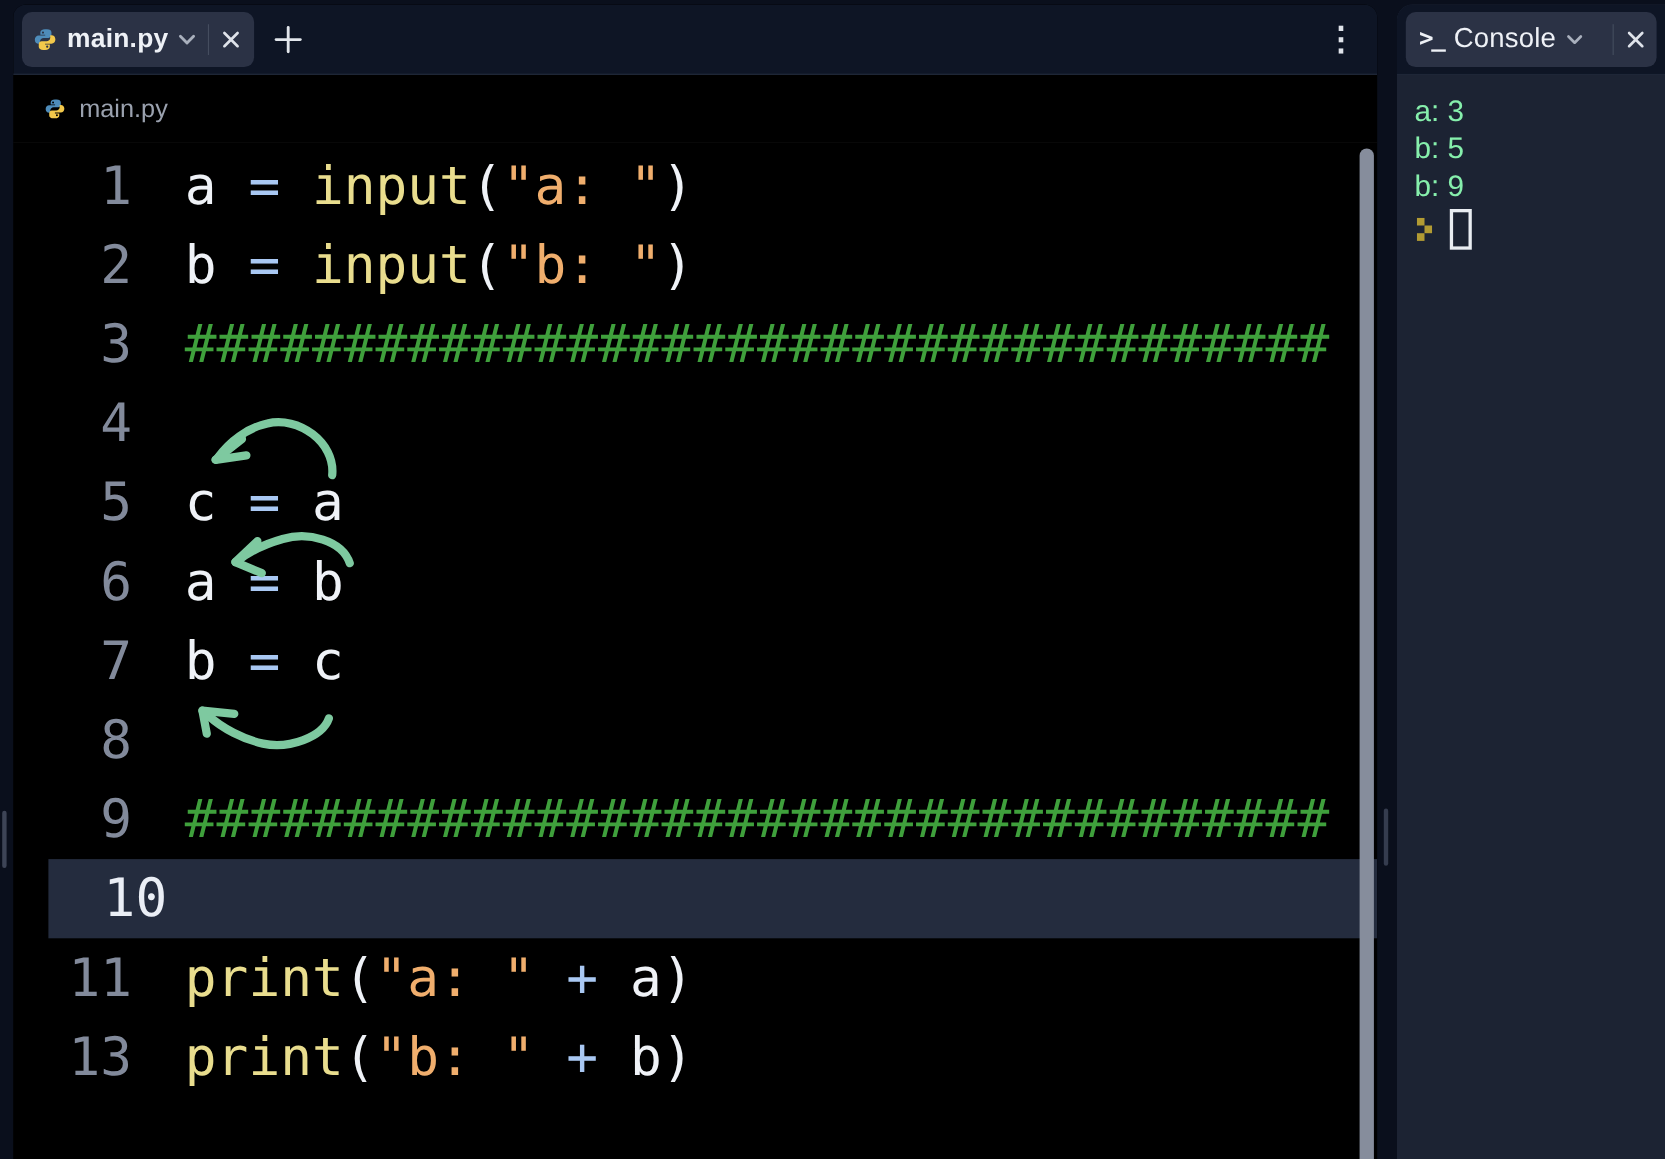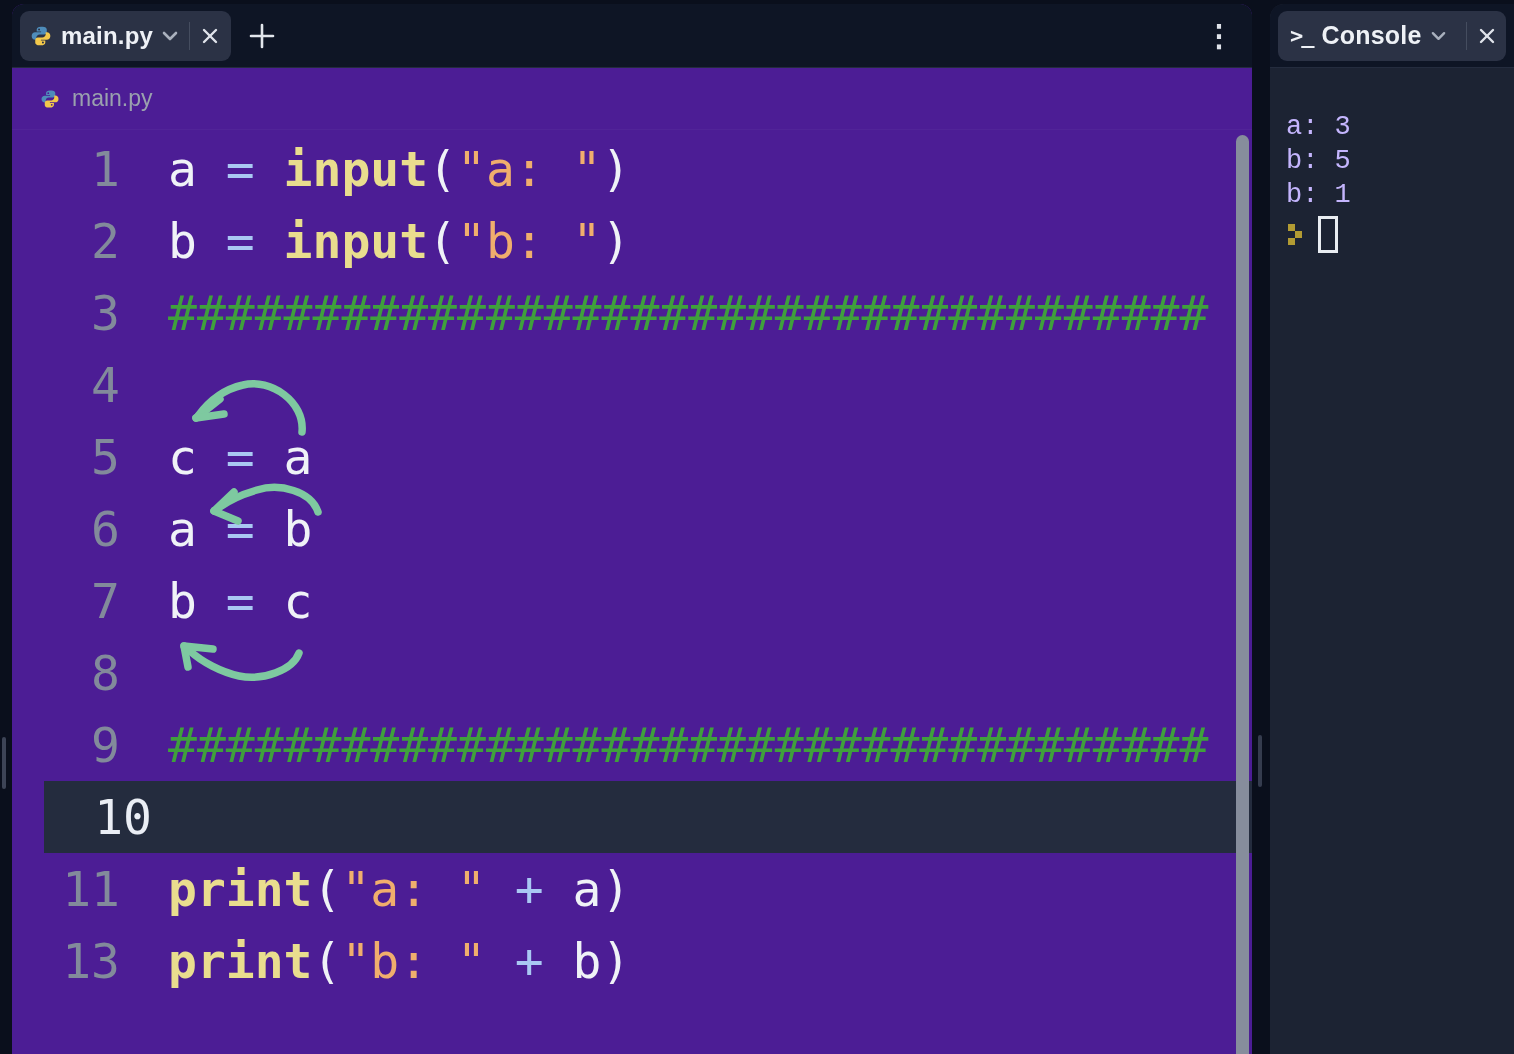--- a/index.html
+++ b/index.html
@@ -2,21 +2,21 @@
 <html><head>
 <meta charset="utf-8">
 <style>
   * { margin:0; padding:0; box-sizing:border-box; }
   html,body { width:1514px; height:1054px; overflow:hidden; }
   body { background:#0a0f1c; font-family:"Liberation Sans", sans-serif; position:relative; }
 
   
   .editor-pane {
     position:absolute; left:12px; top:4px; width:1240px; height:1050px;
-    background:#4c1d95; border-radius:12px 12px 0 0; overflow:hidden;
+    background:#000000; border-radius:12px 12px 0 0; overflow:hidden;
   }
   .tabstrip {
     position:relative; height:64px; background:#0e1525;
     border-bottom:1px solid #242c3e; display:flex; align-items:center;
   }
   .tab {
     display:flex; align-items:center; gap:9px;
     height:50px; margin-left:8px; padding:0 12px 0 10px;
     background:#2b3245; border-radius:9px; cursor:pointer;
   }
@@ -37,21 +37,21 @@
   
   .code-area { position:absolute; left:0; top:129px; width:1240px;
     font-family:"DejaVu Sans Mono", monospace; font-size:48px; }
   .code-row { display:flex; height:72px; align-items:center; }
   .code-row.current { background:#242c3e;margin-left:32px; }
   .gutter { width:108px; text-align:right; color:#828a9b; flex:0 0 auto; }
   .code-row.current .gutter { color:#eaeef5; }
   .code-text { margin-left:48px; white-space:pre; }
   .tok-v  { color:#eff2f7; }
   .tok-op { color:#a9c8f3; }
-  .tok-fn { color:#e9dd8e;font-weight:bold; }
+  .tok-fn { color:#e9dd8e; }
   .tok-st { color:#f0ae6d; }
   .tok-cm { color:#3fa03c; }
 
   .arrows-overlay { position:absolute; left:0; top:0; pointer-events:none; }
 
   .scrollbar-thumb {
     position:absolute; left:1224px; top:131px; width:13px; height:919px;
     background:#868d9c; border-radius:7px 7px 0 0; cursor:pointer;
   }
 
@@ -60,29 +60,29 @@
   .grip-left  { left:2px;    top:737px; width:4px; height:52px; background:#3d4456; }
   .grip-right { left:1258px; top:735px; width:4px; height:52px; background:#353c4e; }
 
   
   .console-pane {
     position:absolute; left:1270px; top:4px; width:244px; height:1050px;
     background:#1c2333; border-radius:14px 0 0 0; overflow:hidden;
   }
   .console-pane .tabstrip { border-radius:14px 0 0 0; }
   .console-tab { flex:1; margin-right:8px; padding:0 10px 0 12px; }
-  .console-tab .tab-label { font-weight:700; font-size:25px; }
+  .console-tab .tab-label { font-weight:400; font-size:25px; }
   .term-icon {
     font-family:"DejaVu Sans Mono", monospace; font-size:22px; font-weight:700;
     color:#eef1f6; letter-spacing:-2px;
   }
   .console-tab .tab-divider { margin-left:auto; }
   .console-body {
-    padding:42px 0 0 16px; font-family:Liberation Mono, monospace;
-    font-size:27px; line-height:34px; color:#c4b5fd; cursor:text; height:984px;
+    padding:16px 0 0 16px; font-family:Liberation Sans, sans-serif;
+    font-size:27px; line-height:34px; color:#86efac; cursor:text; height:984px;
   }
   .console-line { white-space:pre; }
   .prompt-row { display:flex; align-items:center; margin-top:4px; }
   .prompt-icon { flex:0 0 auto; margin-left:2px; }
   .console-cursor {
     display:inline-block; width:20px; height:37px; margin-left:16px;
     border:3px solid #e9edf2; background:transparent;
   }
 
   .chev { stroke:#a9b0bd; stroke-width:2.6; fill:none; stroke-linecap:round; stroke-linejoin:round; }
@@ -228,21 +228,21 @@
             <line class="xline" x1="3" y1="3" x2="15" y2="15"></line>
             <line class="xline" x1="15" y1="3" x2="3" y2="15"></line>
           </svg>
       </button>
     </div>
   </div>
   <div class="console-body">
     <div id="console-lines">
         <div class="console-line">a: 3</div>
         <div class="console-line">b: 5</div>
-        <div class="console-line">b: 1</div>
+        <div class="console-line">b: 9</div>
       </div>
     <div class="prompt-row">
       <span class="prompt-icon" style="display:flex;">
         <svg width="14" height="21" viewBox="0 0 14 21">
           <g fill="#b29b33">
             <rect x="0" y="0" width="7" height="7"></rect>
             <rect x="7" y="7" width="7" height="7"></rect>
             <rect x="0" y="14" width="7" height="7"></rect>
           </g>
         </svg>

